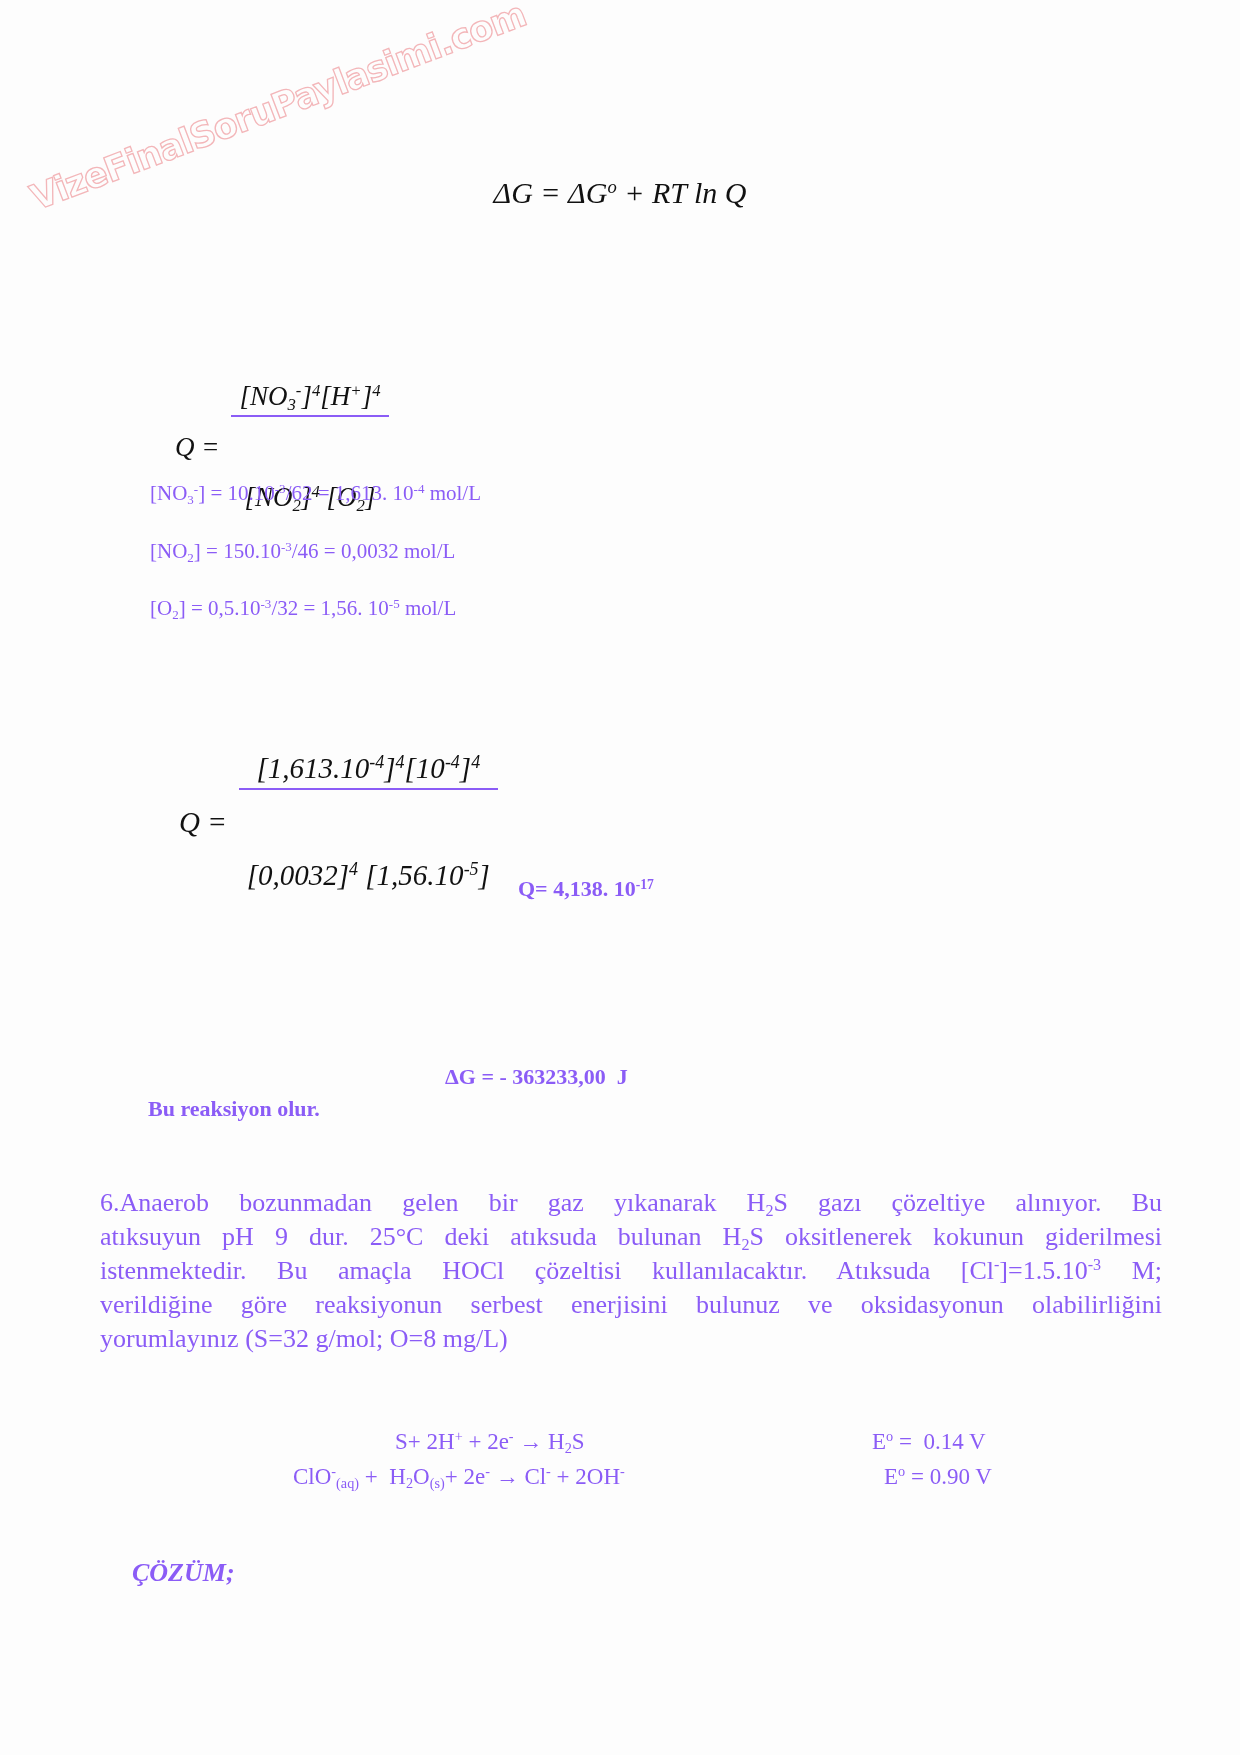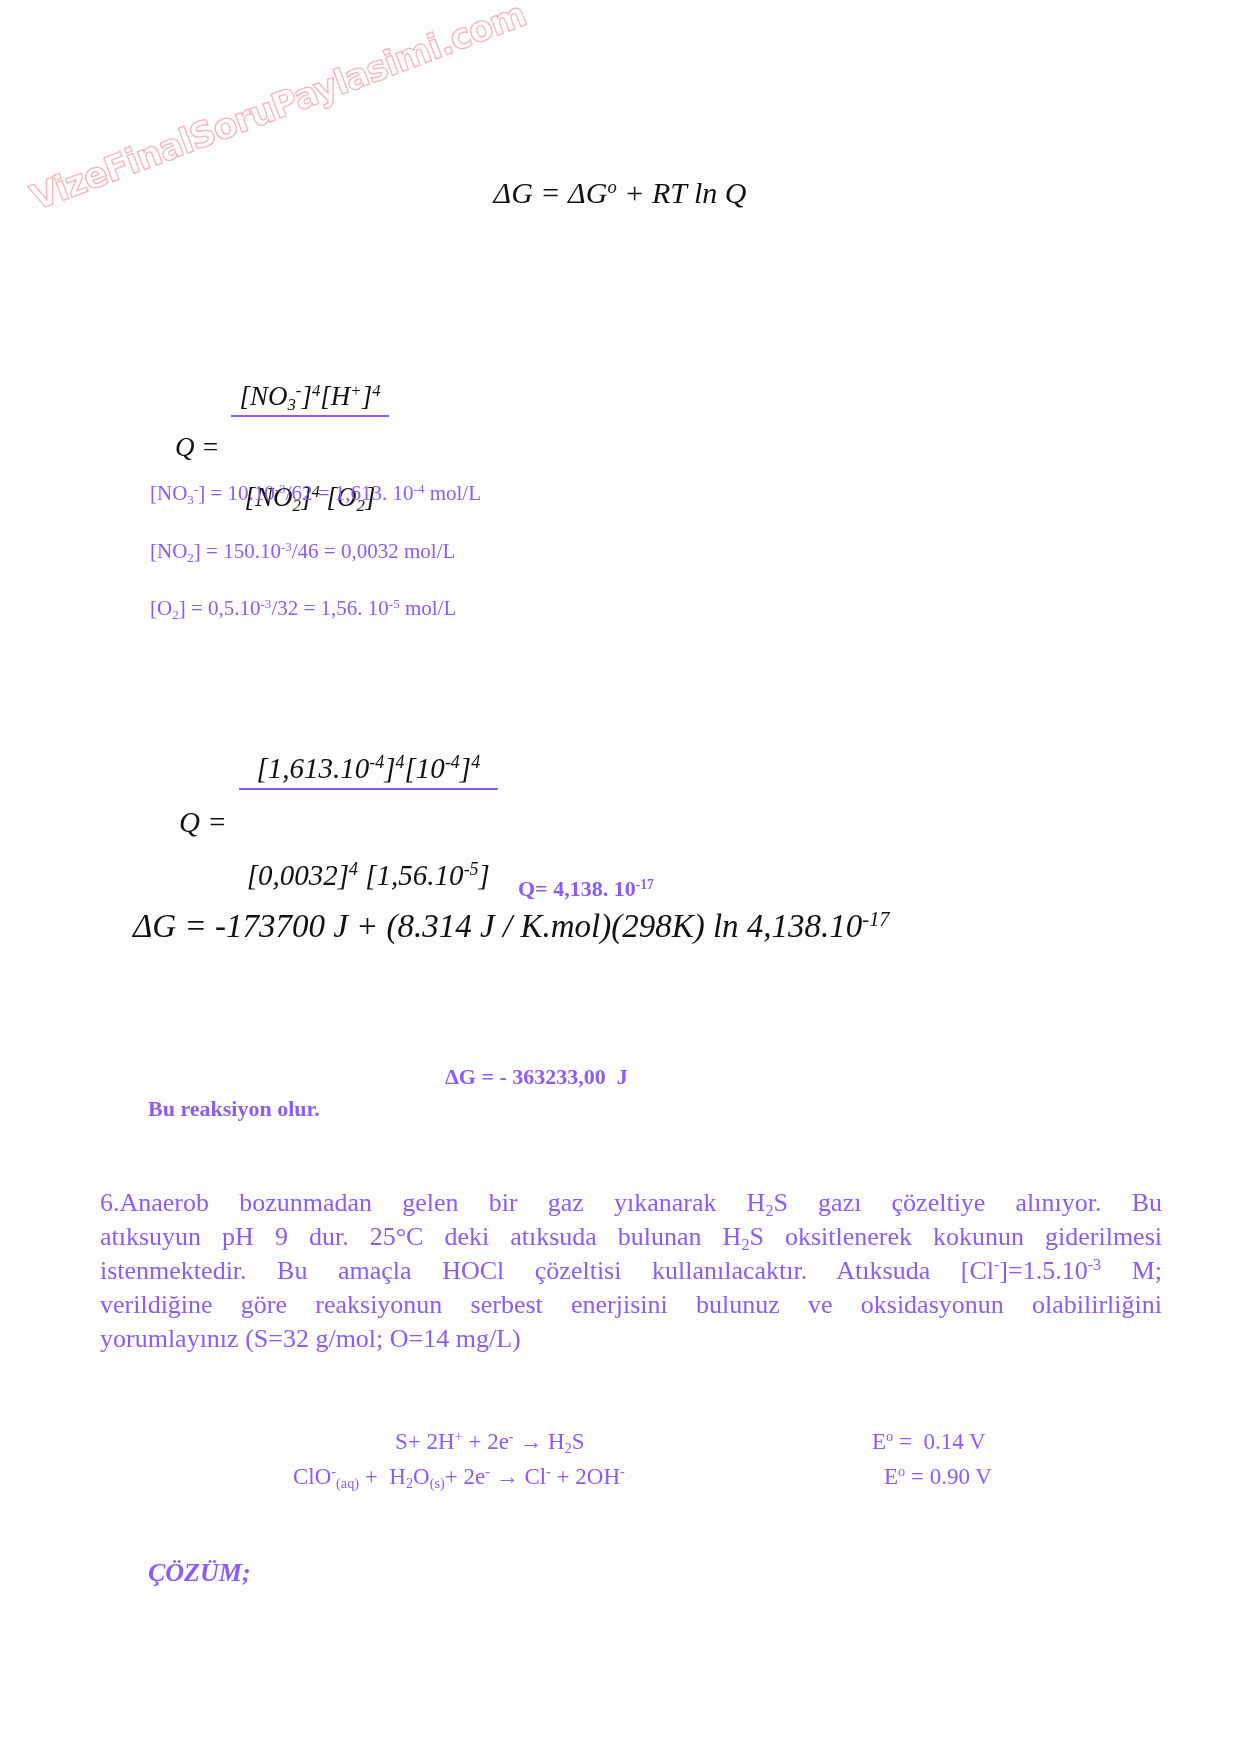--- a/index.html
+++ b/index.html
@@ -68,34 +68,33 @@
       <span>Q =</span>
       <span class="frac">
         <span class="num">[1,613.10<span class="sup">-4</span>]<span class="sup">4</span>[10<span class="sup">-4</span>]<span class="sup">4</span></span>
         <span class="den">[0,0032]<span class="sup">4</span> [1,56.10<span class="sup">-5</span>]</span>
       </span>
     </span>
   </div>
 
   <div class="abs hand bold" style="left:518px;top:876px;font-size:22px;">Q= 4,138. 10<span class="sup">-17</span></div>
 
-  <div class="abs math" style="left:133px;top:908px;font-size:33px;">ΔG = -173700 J + (8.314 J / K.mol)(298K) ln 4,138.10<span class="sup">-17</span></div>
 
   <div class="abs hand bold" style="left:445px;top:1064px;font-size:22px;">ΔG = - 363233,00  J</div>
 
   <div class="abs hand bold" style="left:148px;top:1096px;font-size:22px;">Bu reaksiyon olur.</div>
 
   <div class="paragraph hand">
     <div class="para-line">6.Anaerob bozunmadan gelen bir gaz yıkanarak H<span class="sub">2</span>S gazı çözeltiye alınıyor. Bu</div>
     <div class="para-line">atıksuyun pH 9 dur. 25°C deki atıksuda bulunan H<span class="sub">2</span>S oksitlenerek kokunun giderilmesi</div>
     <div class="para-line">istenmektedir. Bu amaçla HOCl çözeltisi kullanılacaktır. Atıksuda [Cl<span class="sup">-</span>]=1.5.10<span class="sup">-3</span> M;</div>
     <div class="para-line">verildiğine göre reaksiyonun serbest enerjisini bulunuz ve oksidasyonun olabilirliğini</div>
-    <div class="para-line last">yorumlayınız (S=32 g/mol; O=14 mg/L)</div>
+    <div class="para-line last">yorumlayınız (S=32 g/mol; O=8 mg/L)</div>
   </div>
 
   <div class="abs hand" style="left:395px;top:1429px;font-size:23px;">S+ 2H<span class="sup">+</span> + 2e<span class="sup">-</span> → H<span class="sub">2</span>S</div>
   <div class="abs hand" style="left:872px;top:1429px;font-size:23px;">E<span class="sup">o</span> =  0.14 V</div>
   <div class="abs hand" style="left:293px;top:1464px;font-size:23px;">ClO<span class="sup">-</span><span class="sub">(aq)</span> +  H<span class="sub">2</span>O<span class="sub">(s)</span>+ 2e<span class="sup">-</span> → Cl<span class="sup">-</span> + 2OH<span class="sup">-</span></div>
   <div class="abs hand" style="left:884px;top:1464px;font-size:23px;">E<span class="sup">o</span> = 0.90 V</div>
 
-  <div class="abs hand solution" style="left:148px;top:1558px;font-size:26px;">ÇÖZÜM;</div>
+  <div class="abs hand solution" style="left:132px;top:1558px;font-size:26px;">ÇÖZÜM;</div>
 
 </div>
 
 </body></html>

